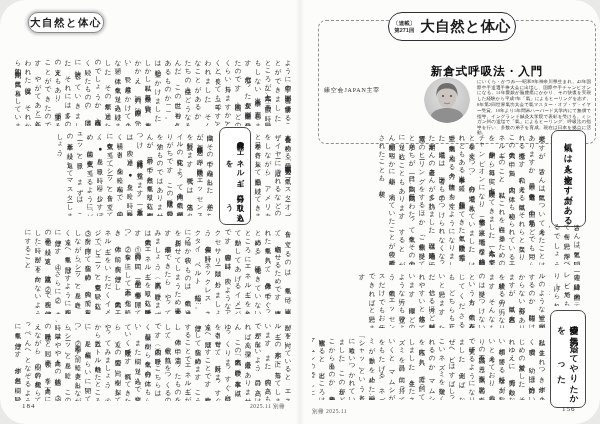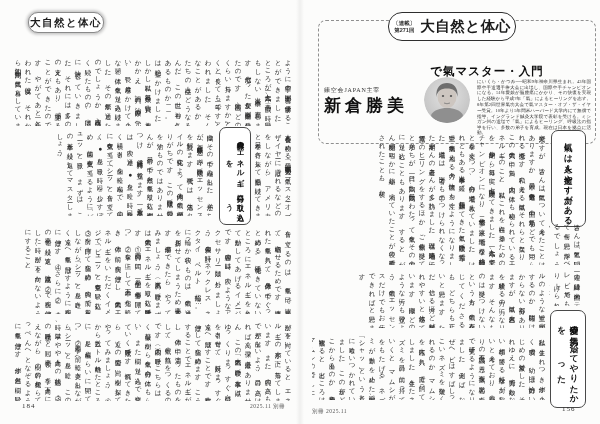--- a/index.html
+++ b/index.html
@@ -1,17 +1,17 @@
 <!DOCTYPE html>
 <html><head>
 <meta charset="utf-8">
 <style>
   html,body{margin:0;padding:0;background:#e9e9e7;}
   .spread{position:relative;width:600px;height:424px;background:#fcfcfb;overflow:hidden;
-          font-family:"Liberation Serif",serif;color:#1c1c1c;}
+          font-family:"Liberation Serif",serif;color:#1c1c1c;border-radius:26px;}
   .gutter{position:absolute;left:296px;top:0;width:8px;height:424px;
           background:linear-gradient(90deg,rgba(0,0,0,0) 0%,rgba(0,0,0,.05) 50%,rgba(0,0,0,0) 100%);}
   
   .vtext{position:absolute;writing-mode:vertical-rl;text-orientation:upright;
          font-size:6.5px;line-height:10px;letter-spacing:.6px;color:#2a2a2a;
          overflow:hidden;text-align:justify;}
   
   .vbox{position:absolute;writing-mode:vertical-rl;text-orientation:upright;
         border:1px solid #4a4a4a;border-radius:7px;background:#fff;
         font-family:"Liberation Sans",sans-serif;font-weight:bold;color:#111;
@@ -80,24 +80,23 @@
   <div class="hdr-dash"></div>
 
   <div class="pill-right">
     <span class="num">
       <span style="display:block;">〔連載〕</span>
       <span style="display:block;">第271回</span>
     </span>
     <span class="ttl">大自然と体心</span>
   </div>
 
-  <div class="subtitle">で氣マスター・入門</div>
+  <div class="subtitle">新倉式呼吸法・入門</div>
 
   <div class="author-title">練空会JAPAN主宰</div>
-  <div class="author-name">新倉勝美</div>
 
   <div class="photo">
     <svg width="46" height="46" viewBox="0 0 46 46">
       <defs>
         <radialGradient id="bg" cx="50%" cy="40%" r="70%">
           <stop offset="0%" stop-color="#e3e3e3"></stop>
             <stop offset="100%" stop-color="#bdbdbd"></stop>
         </radialGradient>
       </defs>
       <circle cx="23" cy="23" r="23" fill="url(#bg)"></circle>

